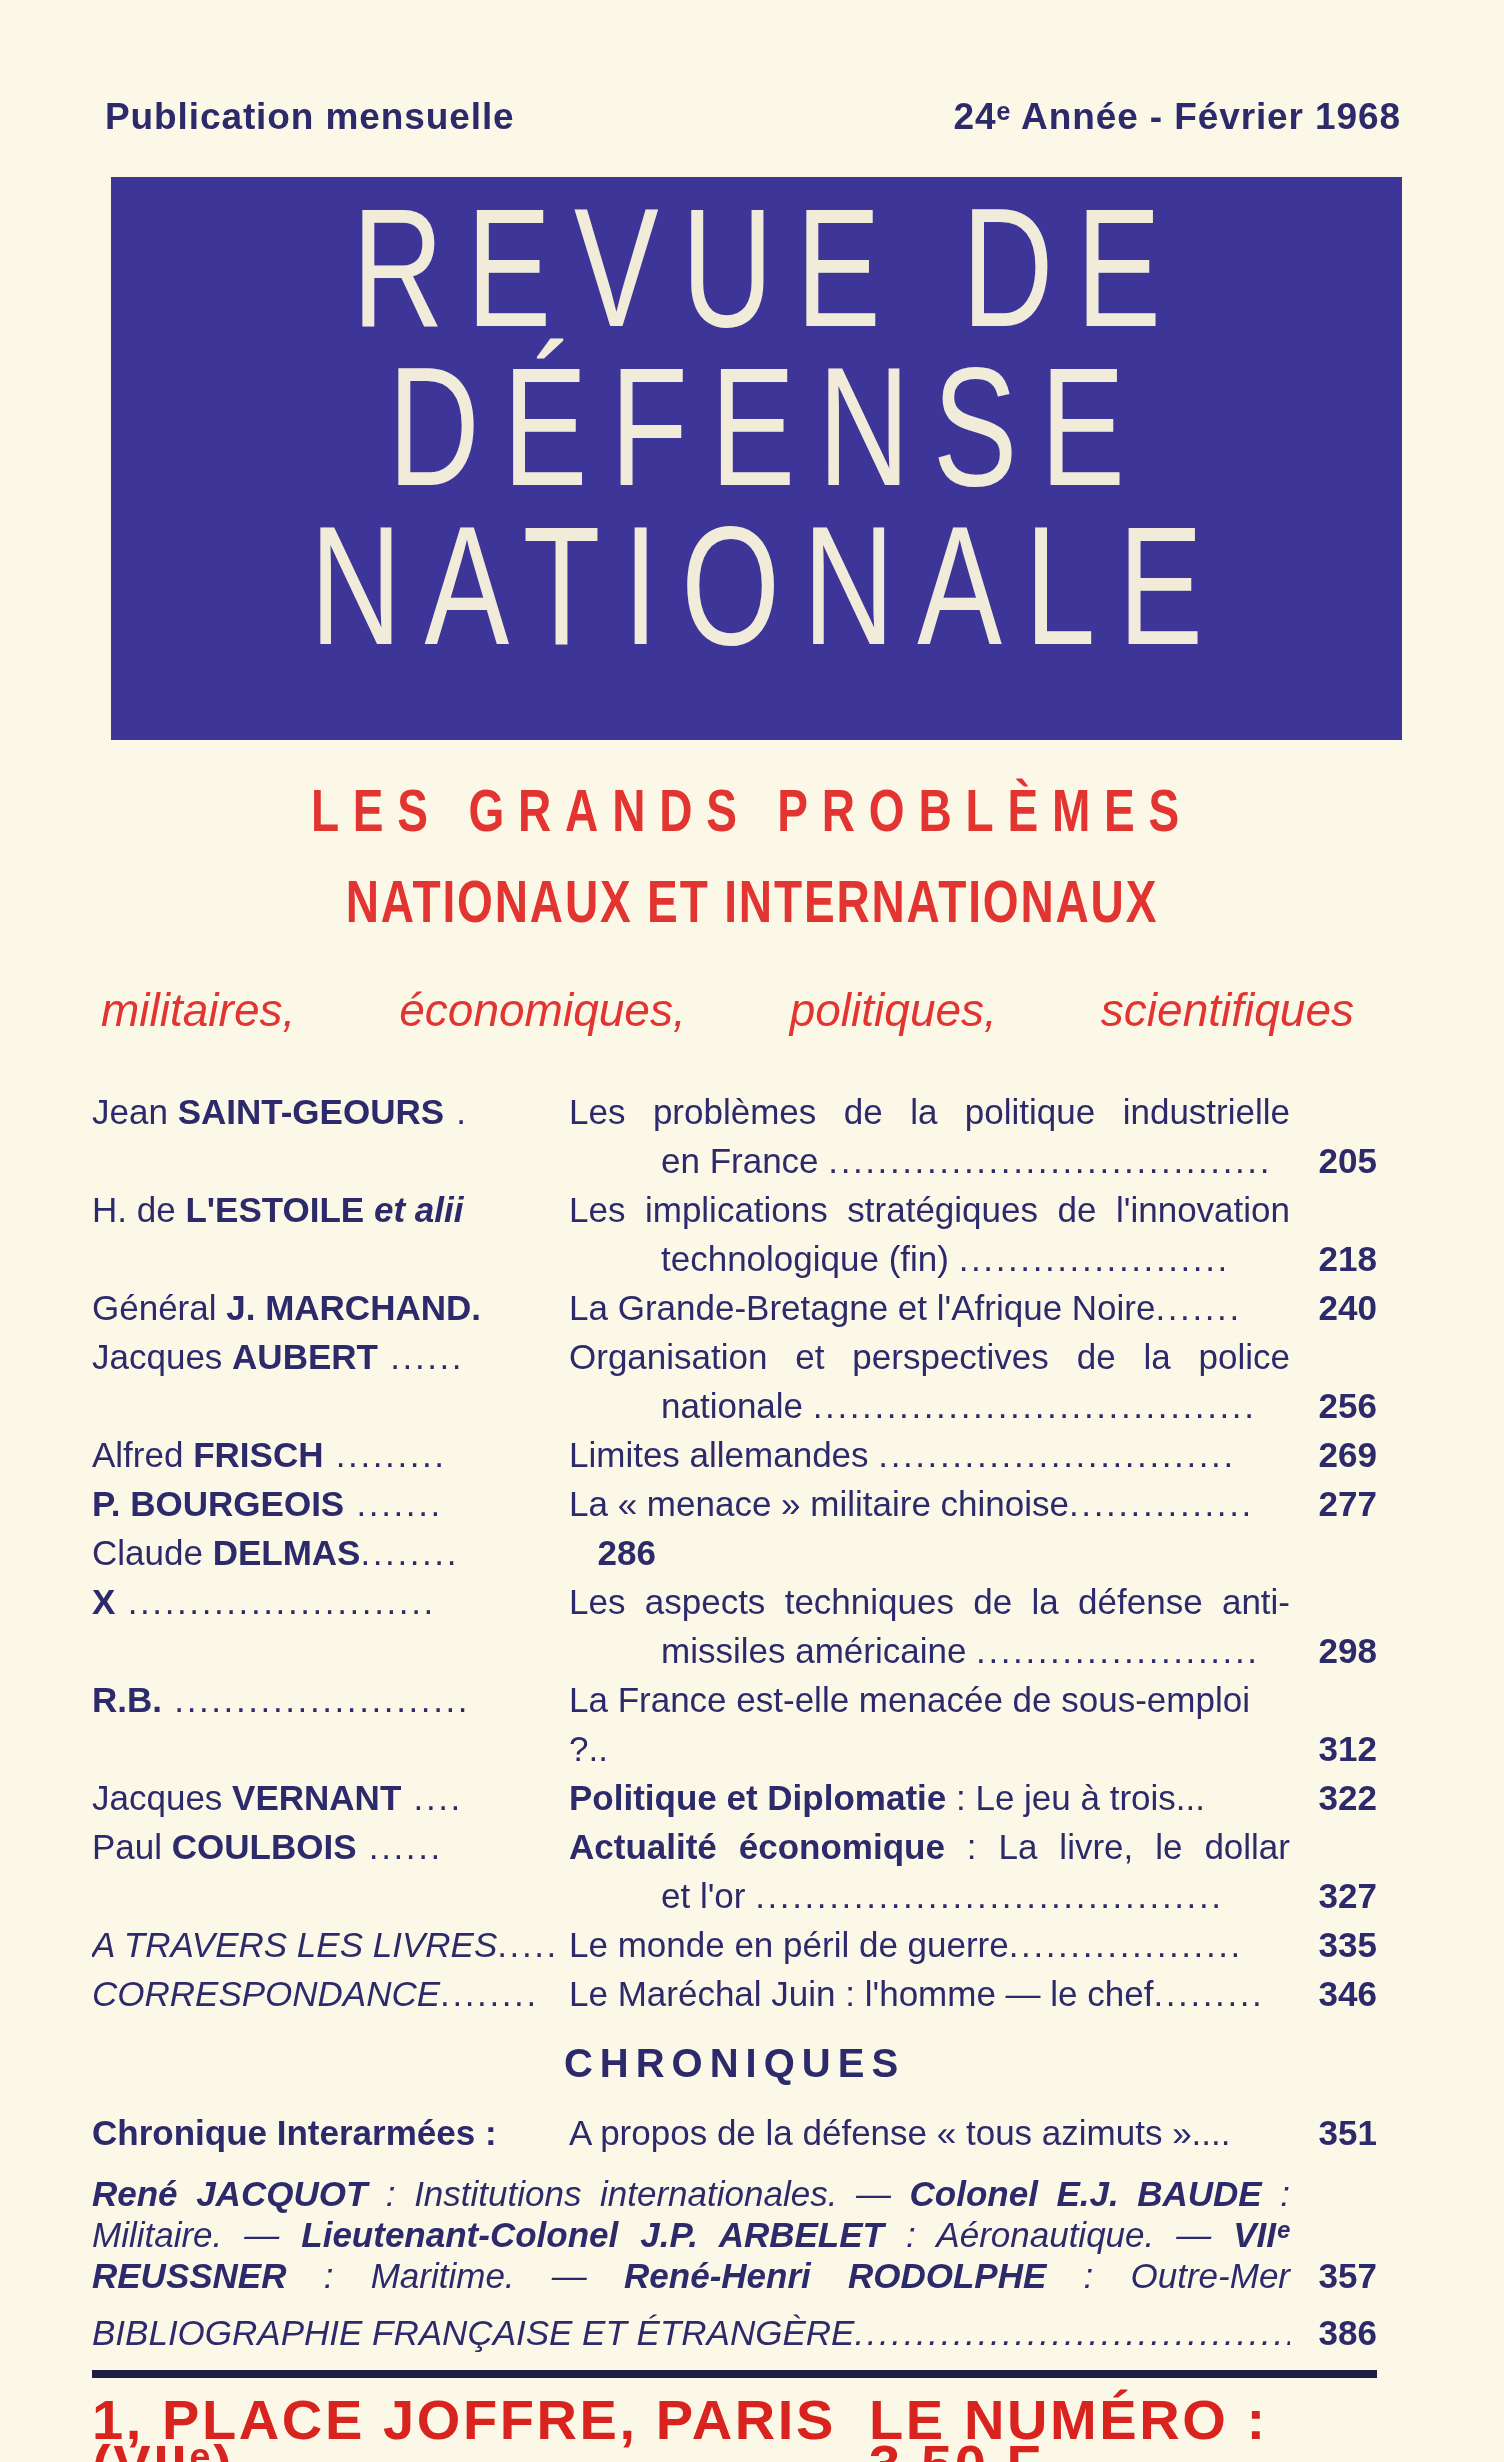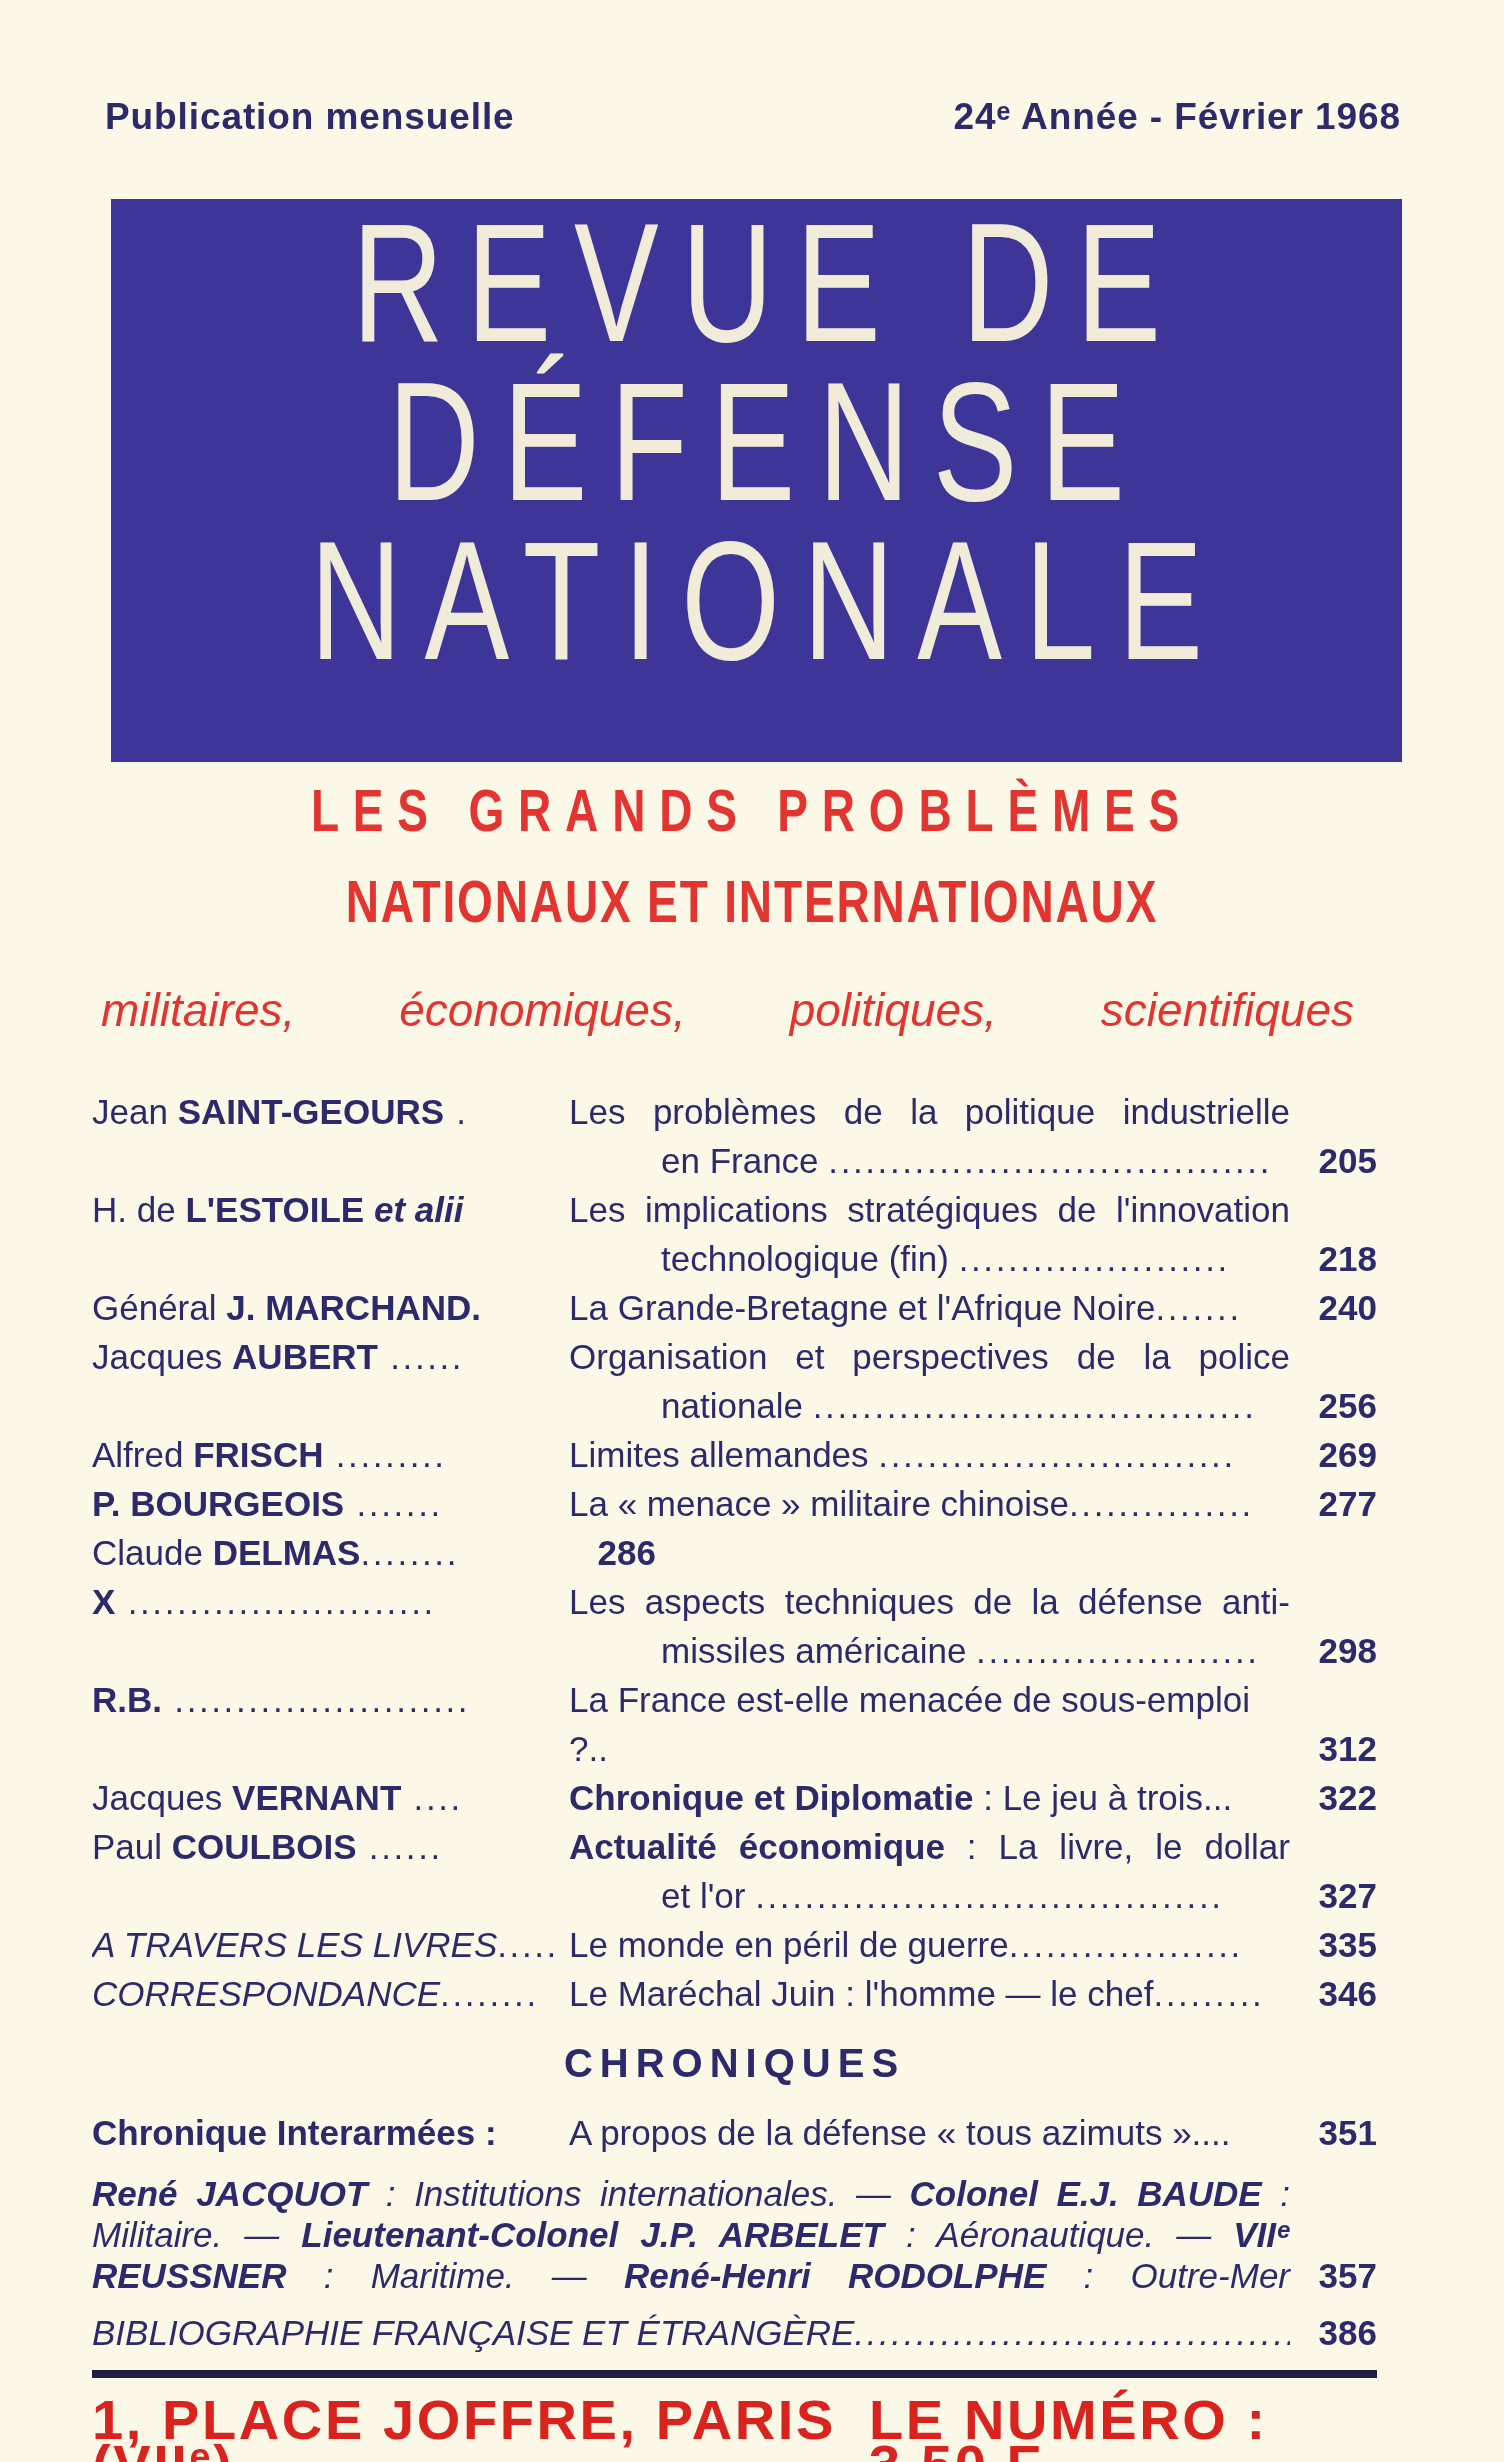--- a/index.html
+++ b/index.html
@@ -28,21 +28,21 @@
     position:absolute;top:94px;left:105px;right:103px;
     display:flex;justify-content:space-between;
     font-size:37px;font-weight:bold;line-height:45px;
     color:var(--navy,#2d2a6b);
     letter-spacing:0.9px;
   }
   
   .banner{
     position:absolute;top:177px;left:111px;width:1291px;height:563px;
     background:var(--banner_bg,#3e3599);
-    padding-top:5px;box-sizing:border-box;margin-top:22px;
+    padding-top:12px;box-sizing:border-box;
   }
   .banner-line{
     height:159px;
     display:flex;align-items:center;justify-content:center;
     color:var(--banner_text,#f1ecda);
     font-size:138px;font-weight:400;
     letter-spacing:0.18em;text-indent:0.18em;
     transform:scale(0.92,1.22);
     transform-origin:center;
     white-space:nowrap;
@@ -195,21 +195,21 @@
         <div class="toc-row">
           <div class="col-author"><span class="s-b">R.B.</span><span class="s-d"> ........................</span></div>
           <div class="col-title">
             <div class="t-line"><span class="s-r">La France est-elle menacée de sous-emploi ?..</span></div>
           </div>
           <div class="col-page">312</div>
         </div>
         <div class="toc-row">
           <div class="col-author"><span class="s-r">Jacques </span><span class="s-b">VERNANT</span><span class="s-d"> ....</span></div>
           <div class="col-title">
-            <div class="t-line"><span class="s-b">Chronique et Diplomatie</span><span class="s-r"> : Le jeu à trois...</span></div>
+            <div class="t-line"><span class="s-b">Politique et Diplomatie</span><span class="s-r"> : Le jeu à trois...</span></div>
           </div>
           <div class="col-page">322</div>
         </div>
         <div class="toc-row">
           <div class="col-author"><span class="s-r">Paul </span><span class="s-b">COULBOIS</span><span class="s-d"> ......</span></div>
           <div class="col-title">
             <div class="t-line just"><span class="s-b">Actualité économique</span><span class="s-r"> : La livre, le dollar</span></div>
             <div class="t-line indent"><span class="s-r">et l'or </span><span class="s-d">......................................</span></div>
           </div>
           <div class="col-page">327</div>

